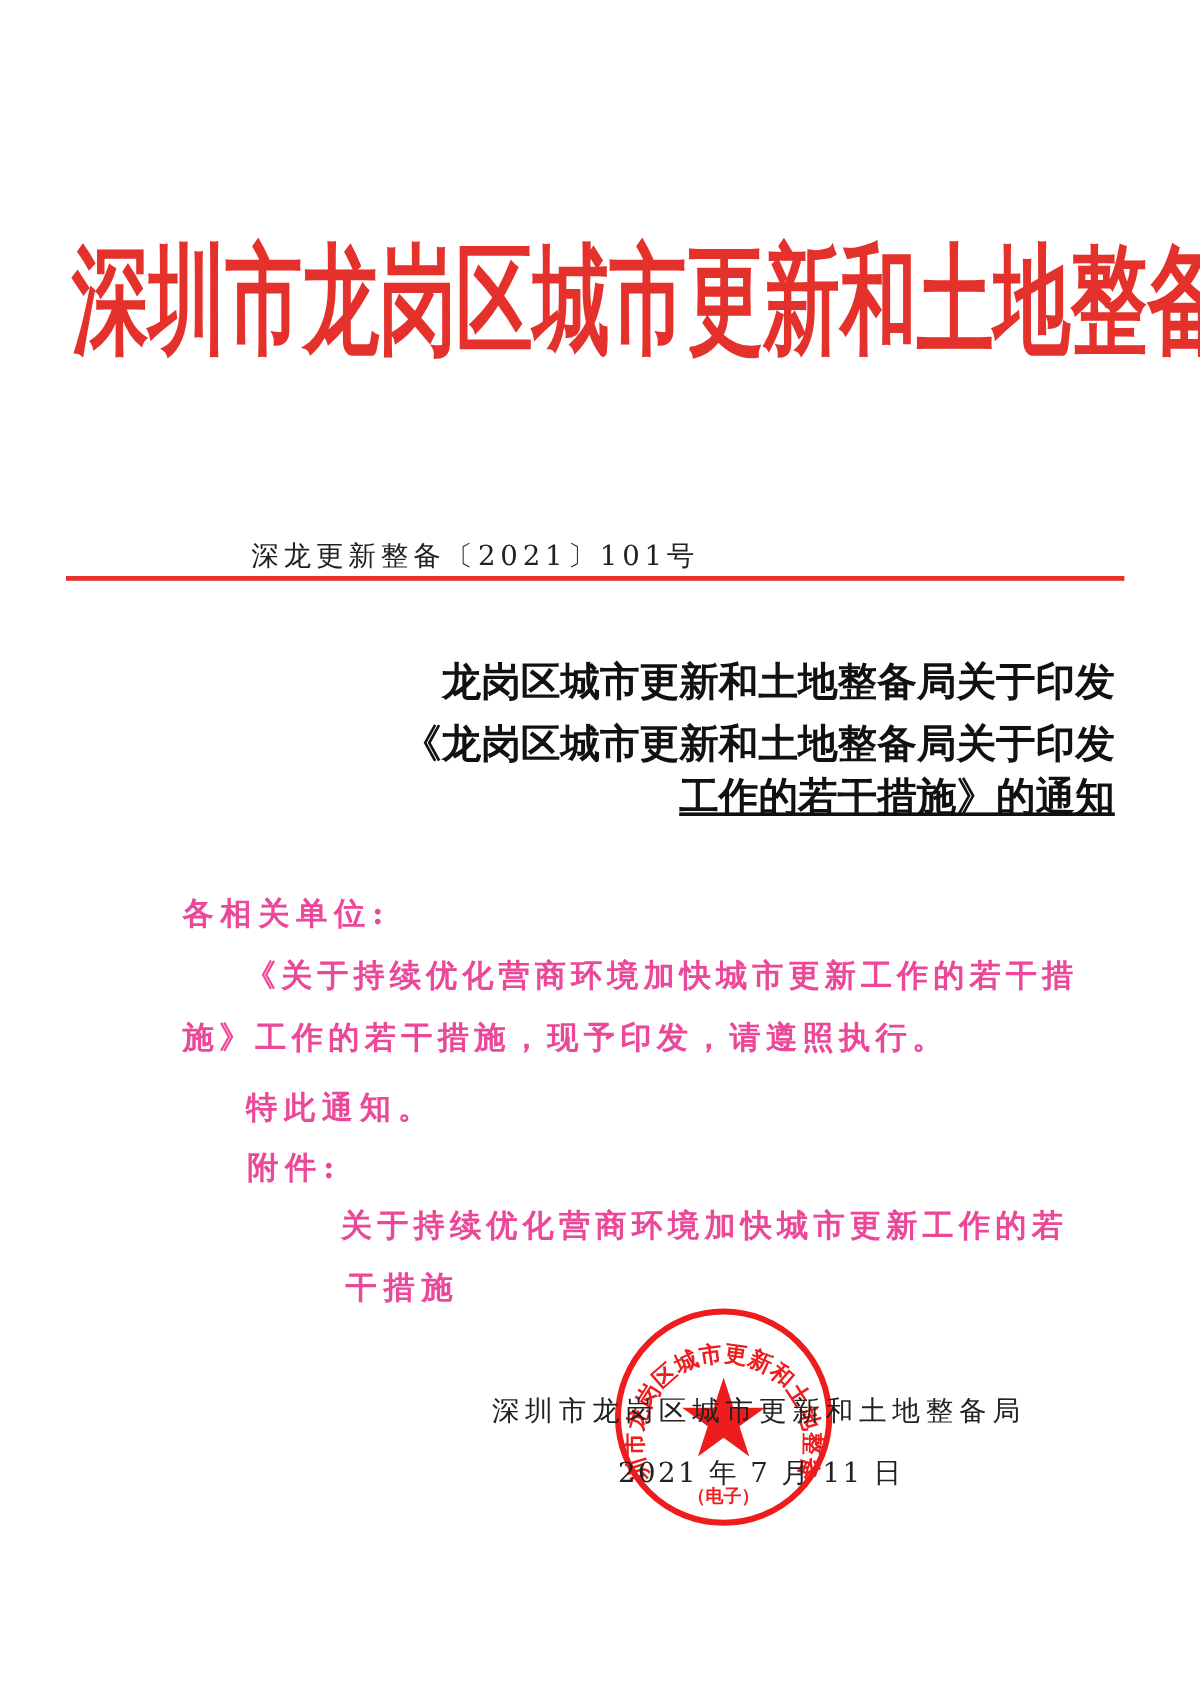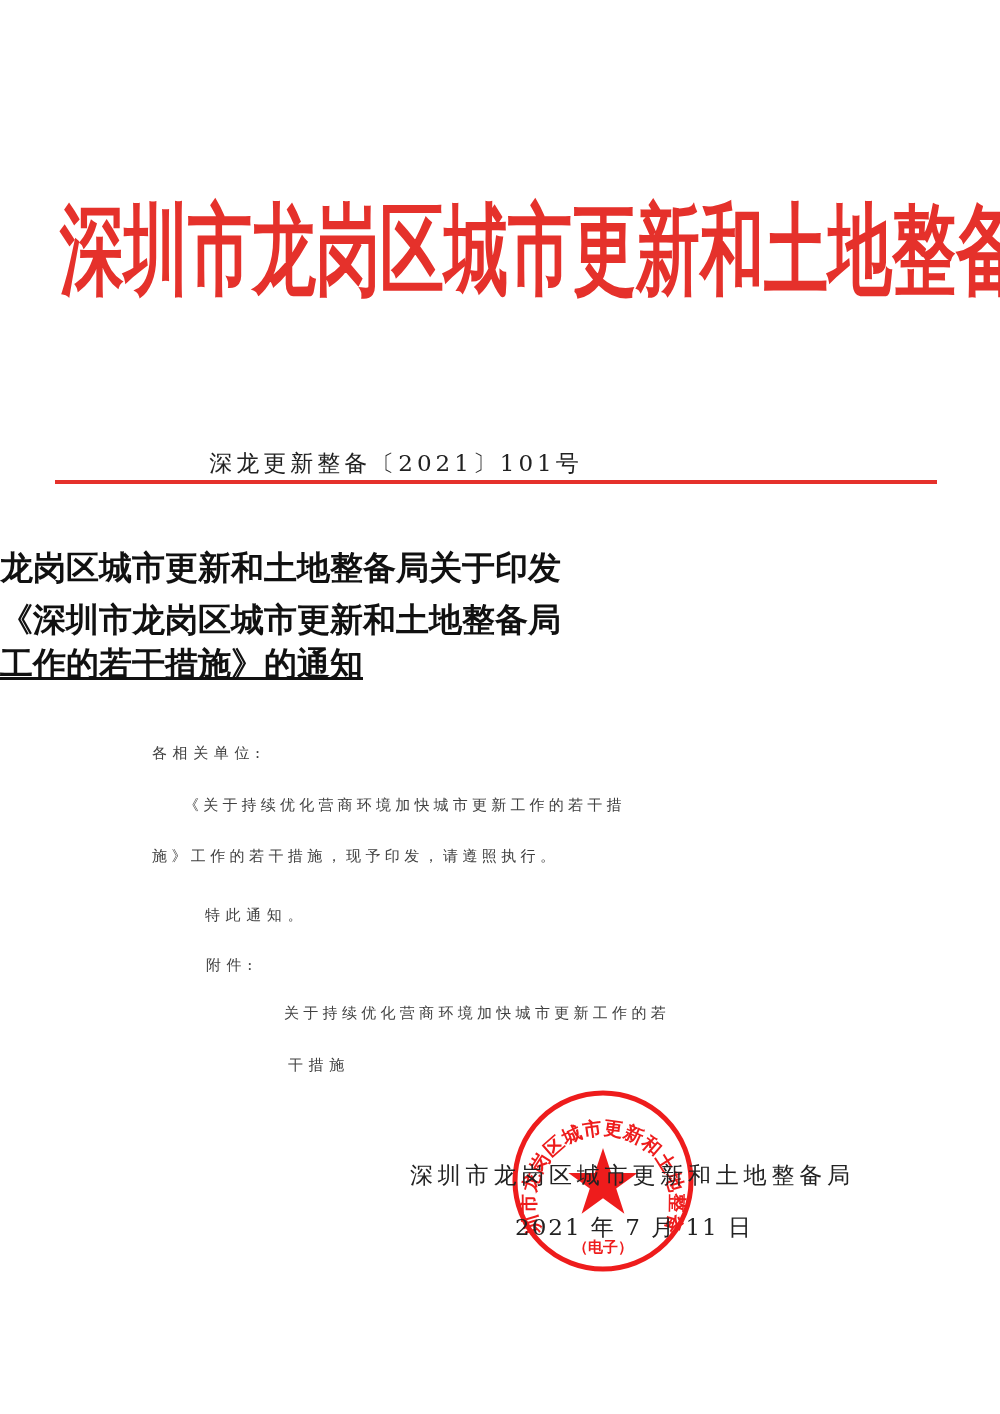--- a/index.html
+++ b/index.html
@@ -6,22 +6,22 @@
   body { width:1000px; height:1414px; position:relative; overflow:hidden;
          font-family: "DejaVu Serif", "Liberation Serif", serif; color:#1a1a1a; }
   .abs { position:absolute; }
   .masthead { left:60px; top:190px; width:880px; height:120px;
     display:flex; justify-content:space-between; align-items:center;
     color:#e5312b; font-family:"DejaVu Sans", sans-serif; font-weight:bold;
     font-size:64px; }
   .masthead span { display:inline-block; transform:scaleY(1.55); letter-spacing:0; }
   .docno { left:0; width:792px; top:448px; text-align:center; font-size:23px; letter-spacing:4px; color:#222; }
   .redline { left:55px; top:480px; width:882px; height:4px; background:#e5312b; }
-  .title { left:0; width:929px; text-align:left; font-size:33px; font-weight:bold; color:#111; font-family:"DejaVu Serif", serif; letter-spacing:0px; }
-  .body-text { font-size:15px; color:#404040; letter-spacing:5.6px; white-space:nowrap; }
+  .title { left:0; width:929px; text-align:right; font-size:33px; font-weight:bold; color:#111; font-family:"DejaVu Serif", serif; letter-spacing:0px; }
+  .body-text { font-size:26px; color:#ec4899; letter-spacing:5.6px; white-space:nowrap;font-weight:bold; }
   .seal { left:510px; top:1088px; width:186px; height:186px; }
   .sig { font-size:23px; color:#222; letter-spacing:4.5px; white-space:nowrap; }
 </style>
 </head>
 <body>
 
 <div class="abs masthead" id="masthead">
     <span>深</span>
     <span>圳</span>
     <span>市</span>
@@ -36,25 +36,25 @@
     <span>土</span>
     <span>地</span>
     <span>整</span>
     <span>备</span>
   </div>
 
 <div class="abs docno">深龙更新整备〔2021〕101号</div>
 <div class="abs redline"></div>
 
 <div class="abs title" style="top:546px;">龙岗区城市更新和土地整备局关于印发</div>
-<div class="abs title" style="top:598px;">《深圳市龙岗区城市更新和土地整备局</div>
+<div class="abs title" style="top:598px;">《龙岗区城市更新和土地整备局关于印发</div>
 <div class="abs title" style="top:642px;text-decoration:underline;">工作的若干措施》的通知</div>
 
 <div class="abs body-text" style="left:152px; top:744px;">各相关单位:</div>
-<div class="abs body-text" style="left:184px; top:796px; letter-spacing:4.2px;">《关于持续优化营商环境加快城市更新工作的若干措</div>
+<div class="abs body-text" style="left:204px; top:796px; letter-spacing:4.2px;">《关于持续优化营商环境加快城市更新工作的若干措</div>
 <div class="abs body-text" style="left:152px; top:847px; letter-spacing:4.4px;">施》工作的若干措施，现予印发，请遵照执行。</div>
 <div class="abs body-text" style="left:205px; top:906px;">特此通知。</div>
 
 <div class="abs body-text" style="left:206px; top:956px;">附件:</div>
 <div class="abs body-text" style="left:284px; top:1004px; letter-spacing:4.3px;">关于持续优化营商环境加快城市更新工作的若</div>
 <div class="abs body-text" style="left:288px; top:1056px;">干措施</div>
 
 <div class="abs seal">
   <svg width="186" height="186" viewBox="0 0 186 186">
     <defs>

